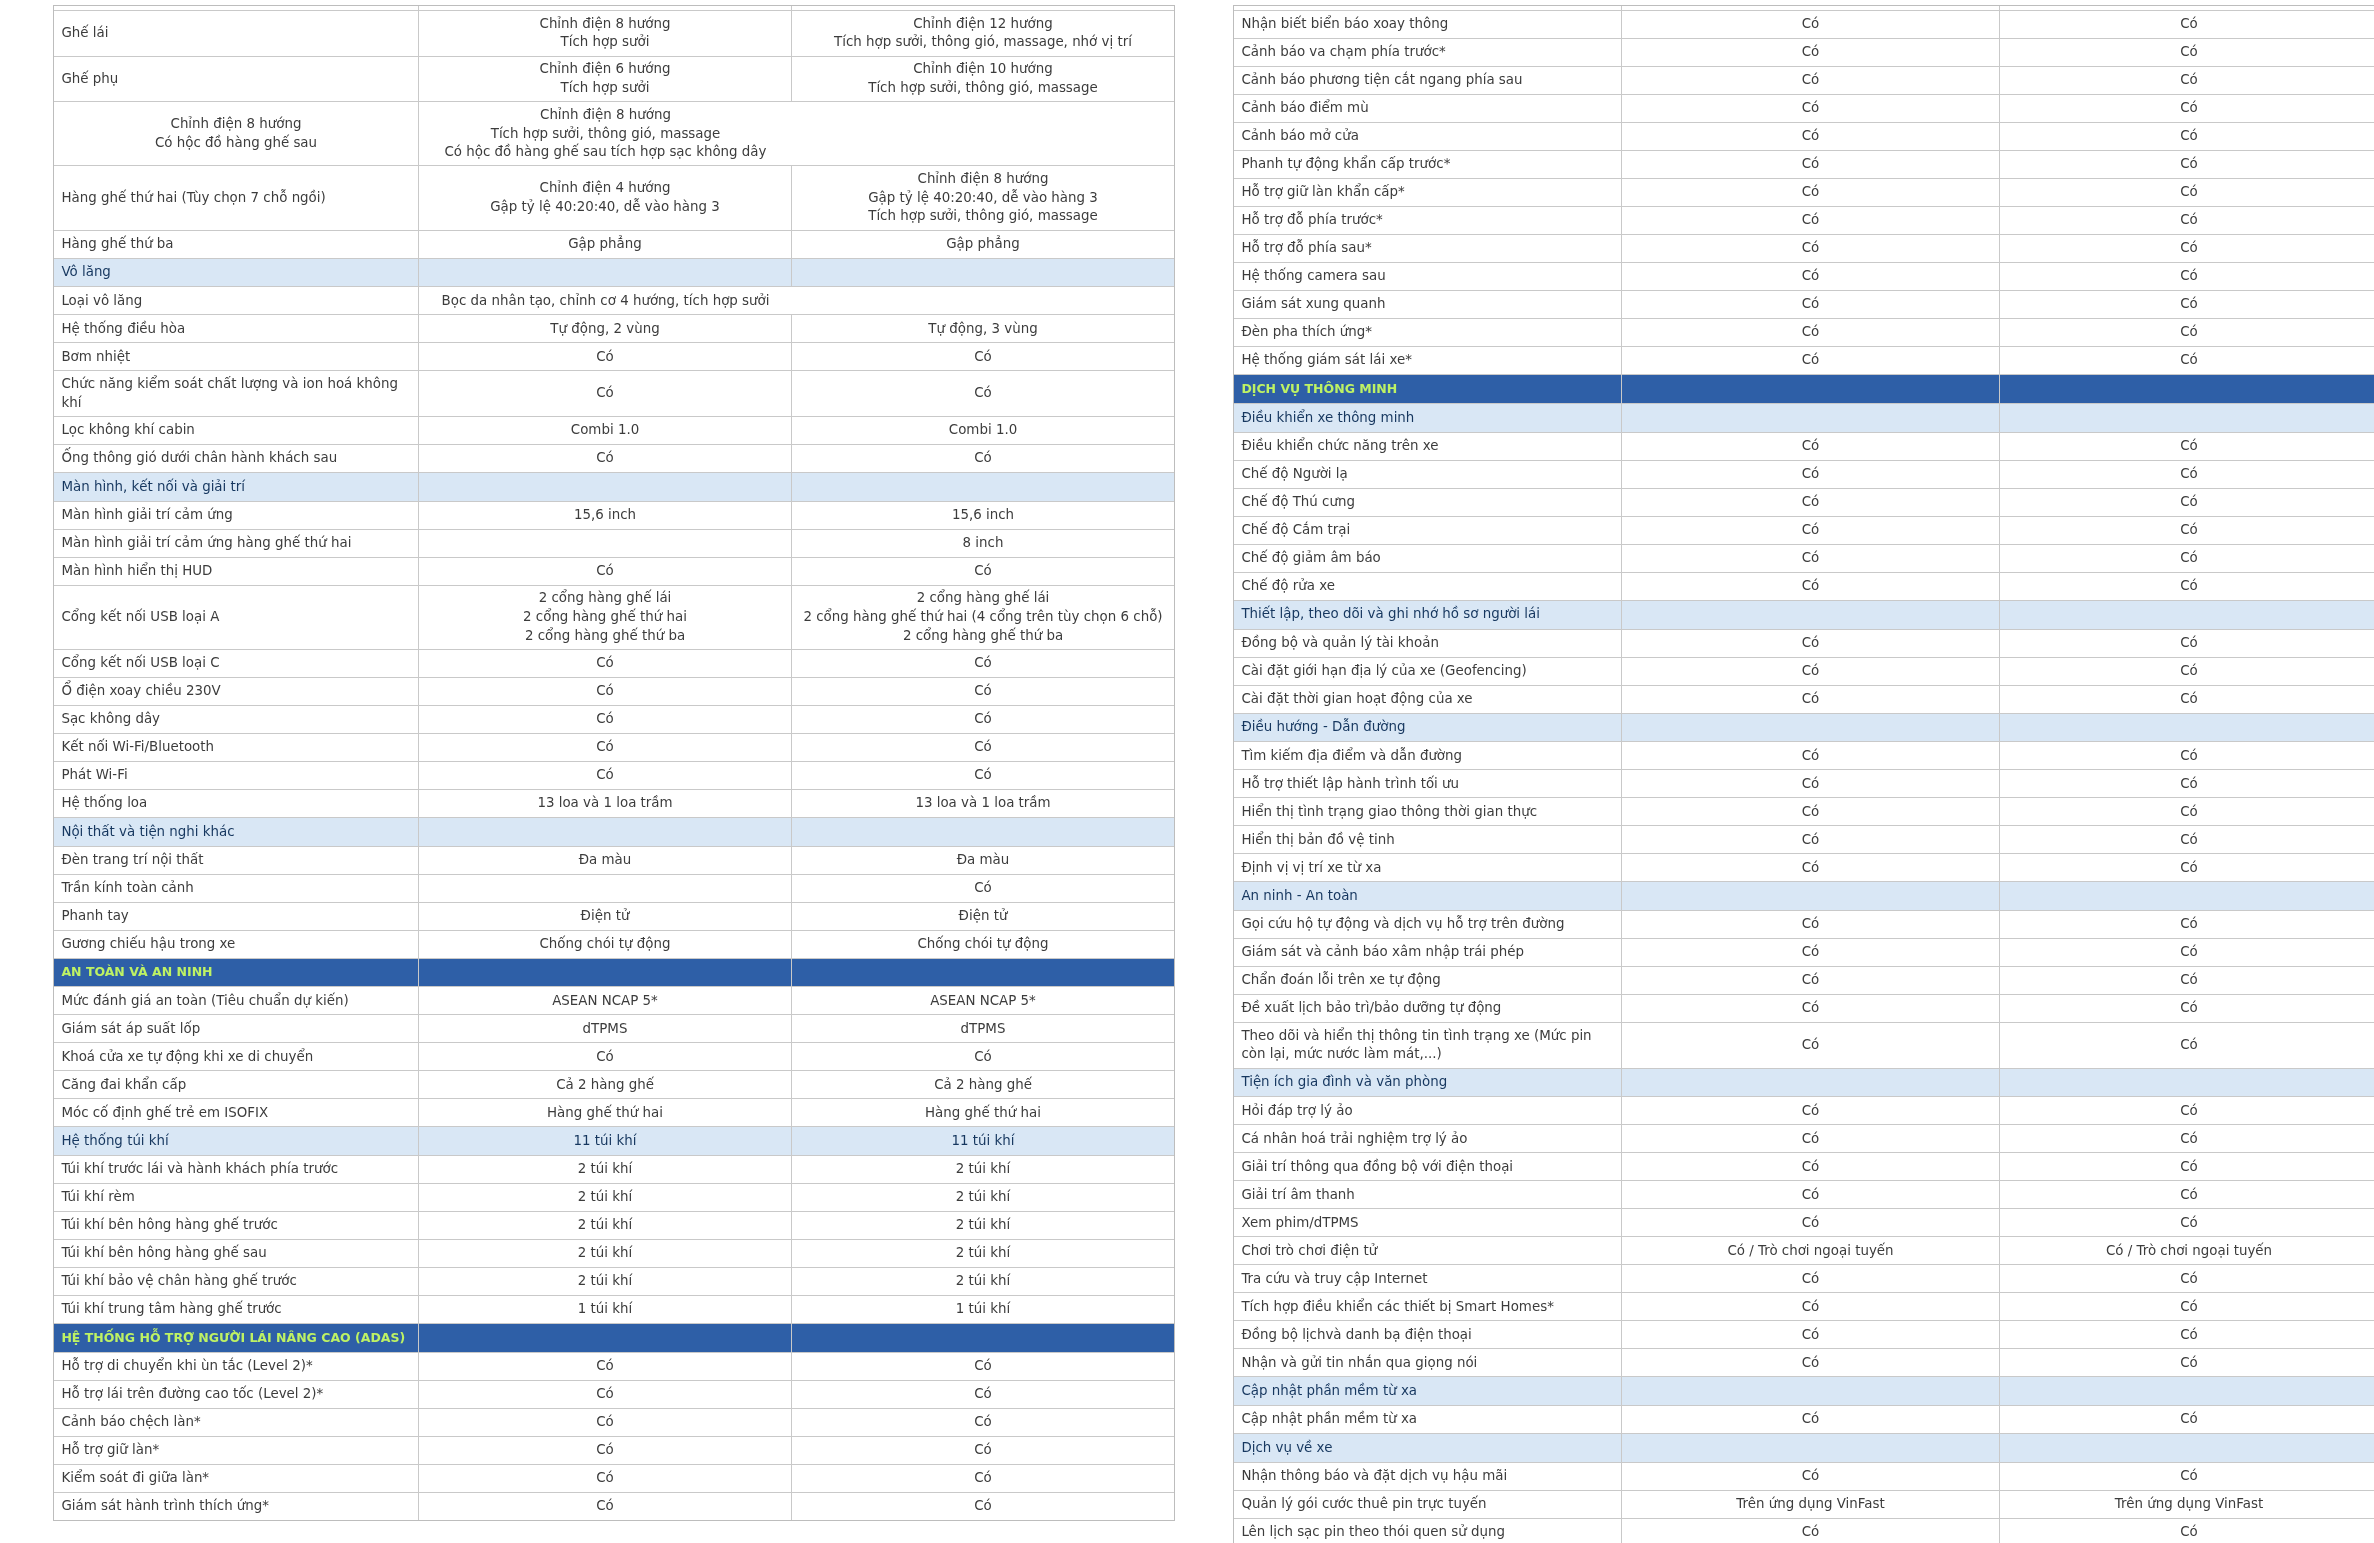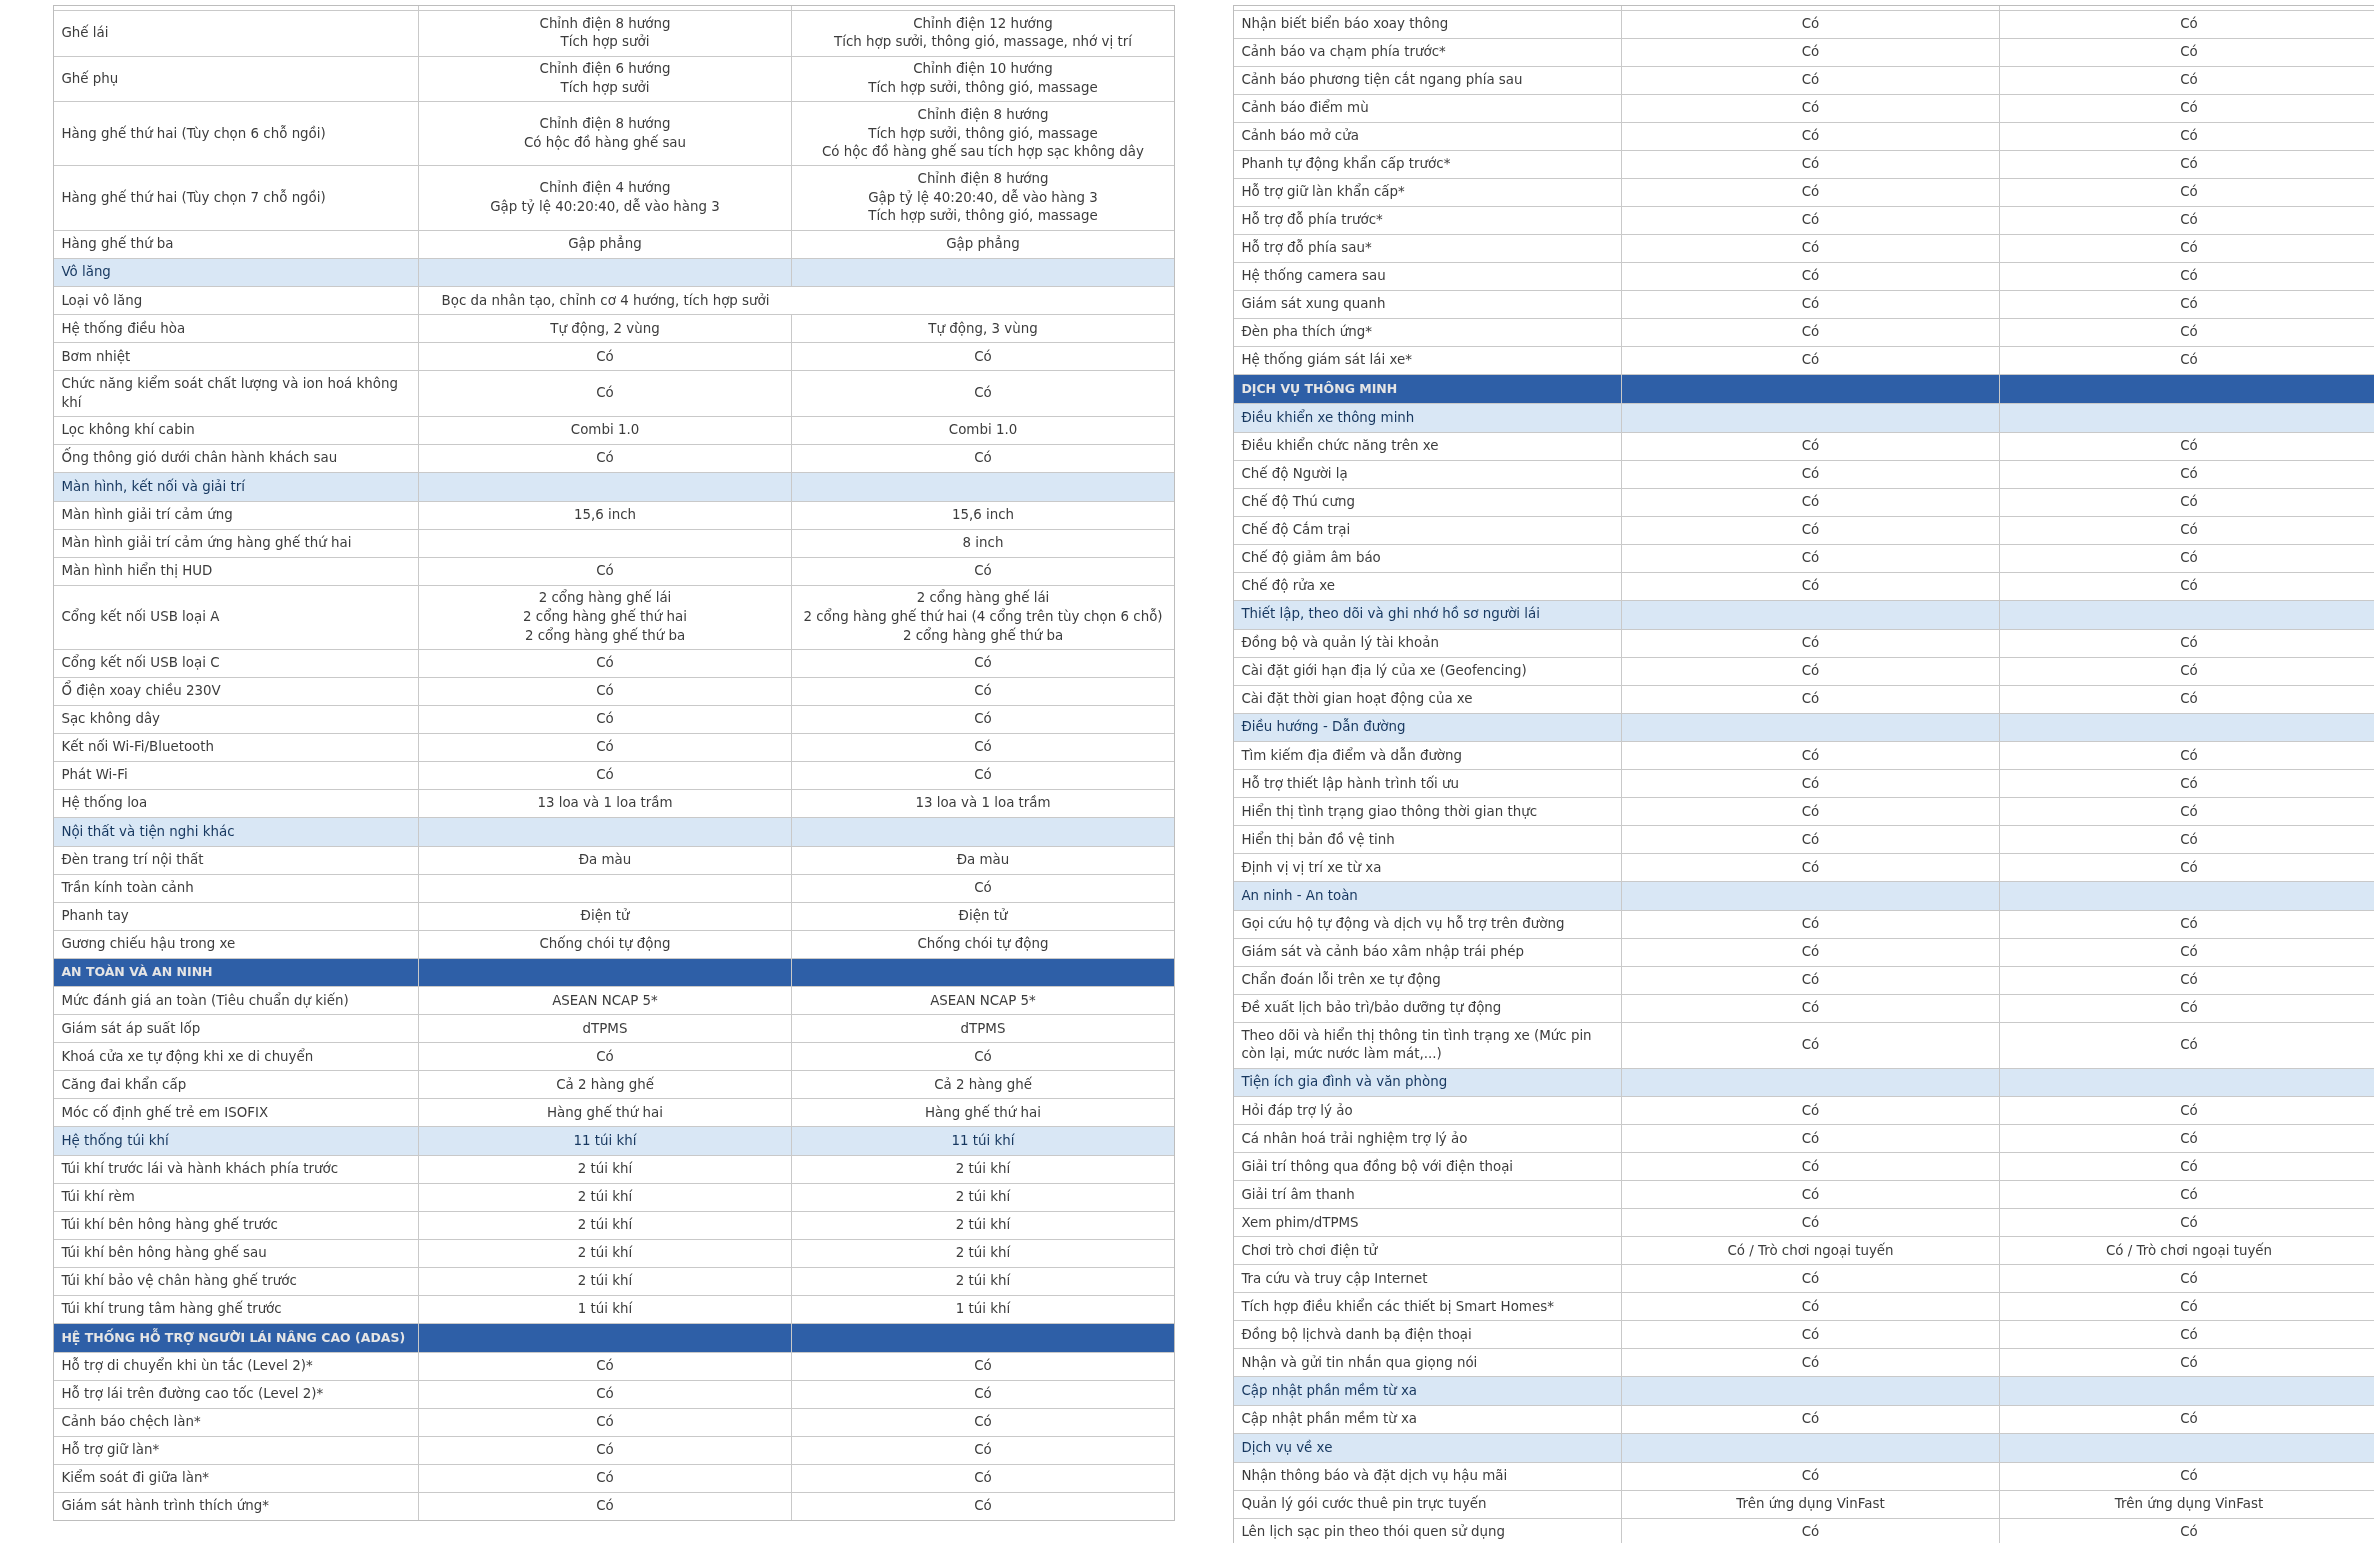--- a/index.html
+++ b/index.html
@@ -24,21 +24,21 @@
   .cell.value{align-items:center;text-align:center}
   .line{line-height:18.6px;white-space:nowrap}
   .left .cell:nth-child(1){width:365px}
   .left .cell:nth-child(2){width:373px}
   .left .cell:nth-child(3){width:382px}
   .right .cell:nth-child(1){width:388px}
   .right .cell:nth-child(2){width:378px}
   .right .cell:nth-child(3){width:378px}
   .row.light .cell{background:#d9e7f5;color:#16375f;font-weight:400;padding-top:4.6px;padding-bottom:4.6px}
   .row.light .cell.name{white-space:nowrap}
-  .row.dark .cell{background:#2e5fa7;color:#e5e5e5;font-weight:700;padding-top:4.6px;padding-bottom:4.6px}
+  .row.dark .cell{background:#2e5fa7;color:#bef264;font-weight:700;padding-top:4.6px;padding-bottom:4.6px}
   .row.dark .cell.name{font-size:12.5px;white-space:nowrap;overflow:visible}
   .row.sliver .cell{padding:0;min-height:4.6px;height:4.6px}
 </style>
 </head>
 <body>
 
 <div class="page">
   <div class="spec-table left">
       <div class="row sliver">
         <div class="cell name"></div>
@@ -61,21 +61,20 @@
         <div class="cell value">
           <div class="line">Chỉnh điện 6 hướng</div>
           <div class="line">Tích hợp sưởi</div>
         </div>
         <div class="cell value">
           <div class="line">Chỉnh điện 10 hướng</div>
           <div class="line">Tích hợp sưởi, thông gió, massage</div>
         </div>
       </div>
       <div class="row item">
-        <div class="cell name">Hàng ghế thứ hai (Tùy chọn 6 chỗ ngồi)</div>
         <div class="cell value">
           <div class="line">Chỉnh điện 8 hướng</div>
           <div class="line">Có hộc đồ hàng ghế sau</div>
         </div>
         <div class="cell value">
           <div class="line">Chỉnh điện 8 hướng</div>
           <div class="line">Tích hợp sưởi, thông gió, massage</div>
           <div class="line">Có hộc đồ hàng ghế sau tích hợp sạc không dây</div>
         </div>
       </div>

